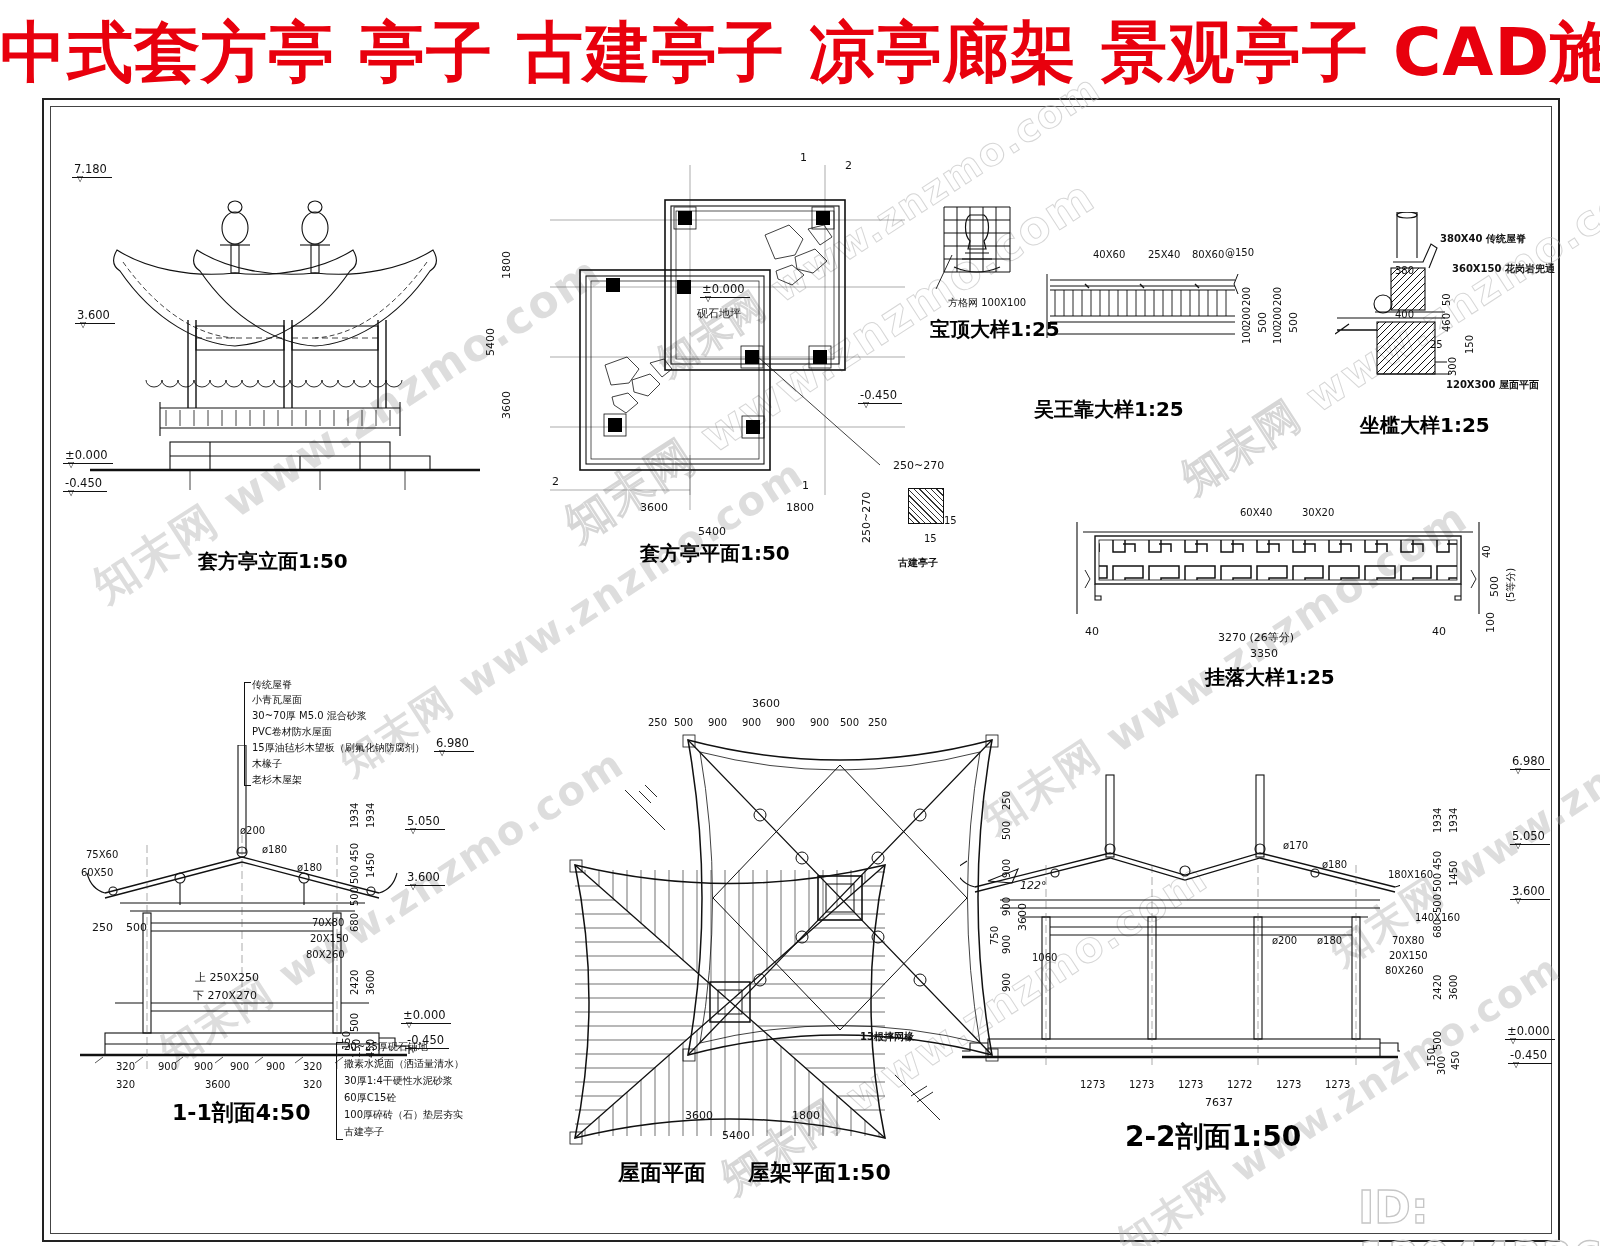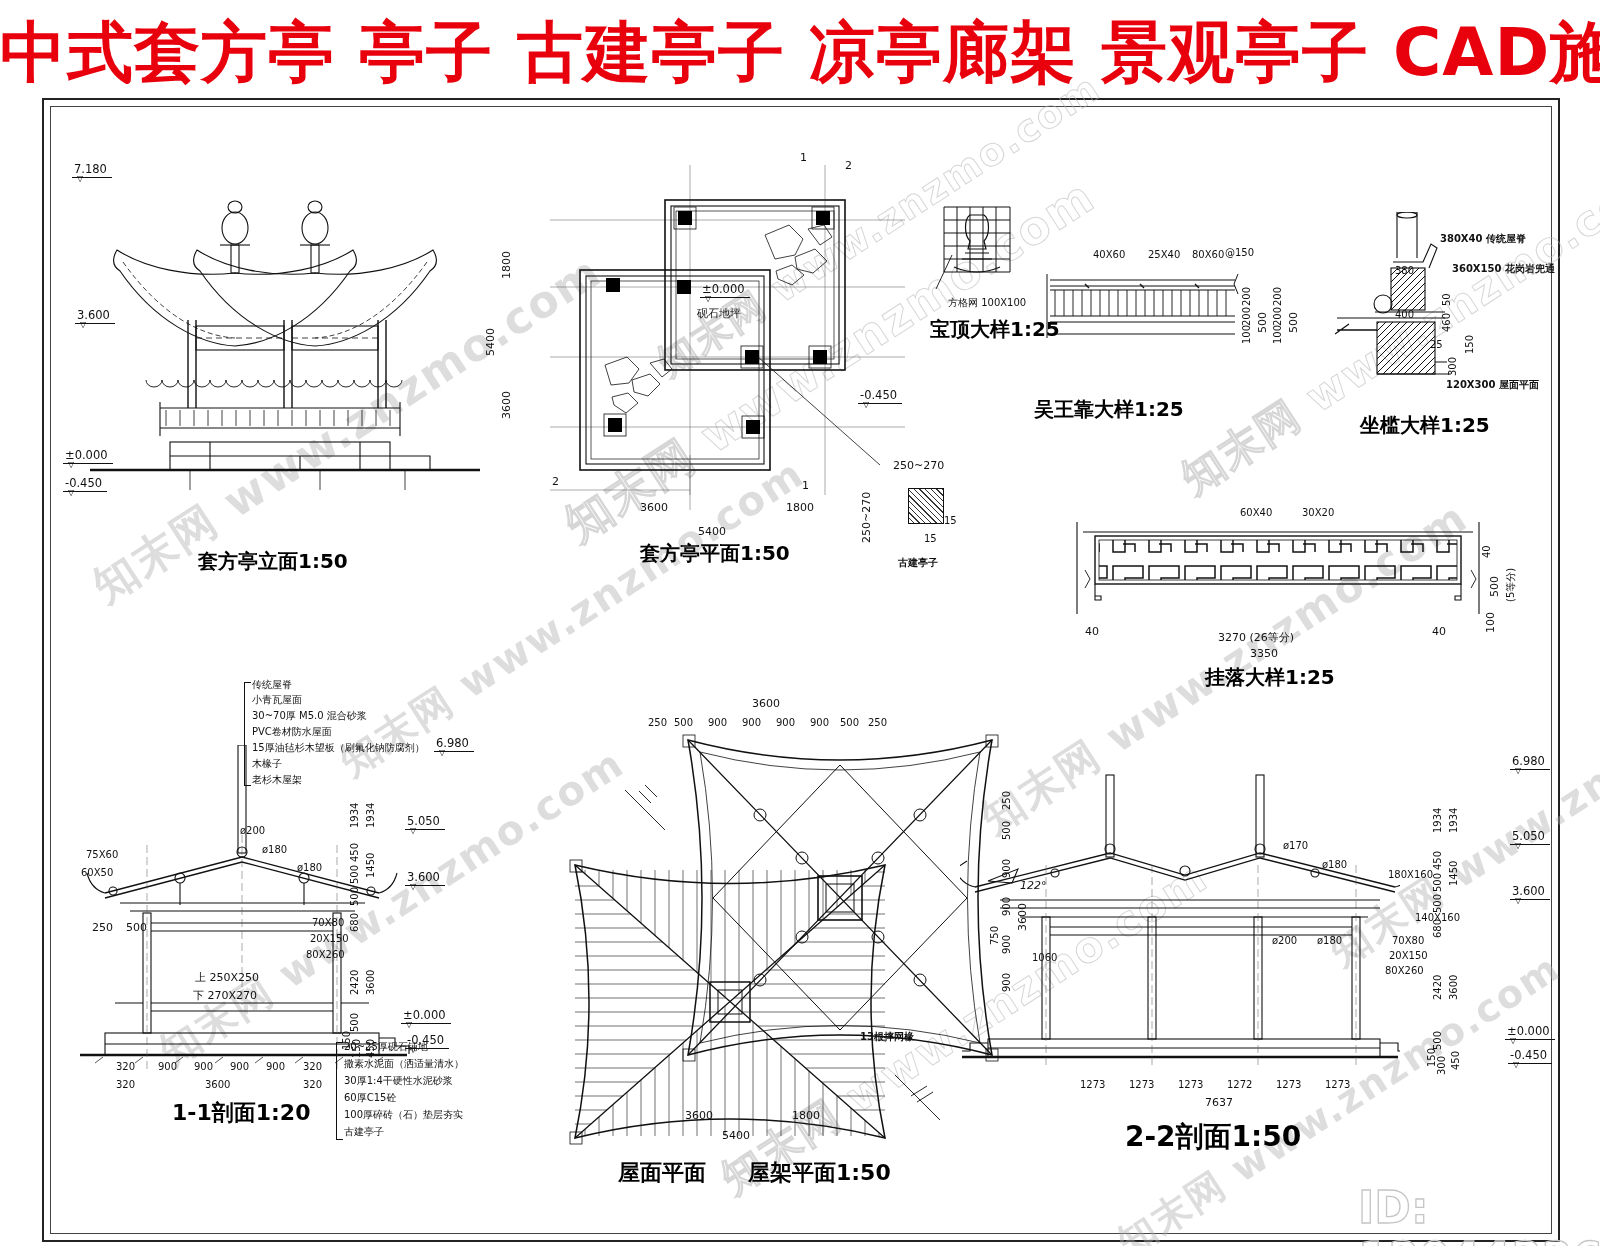--- a/index.html
+++ b/index.html
@@ -311,21 +311,21 @@
   <span class="l s" style="left:116px;top:1080px">320</span>
   <span class="l s" style="left:205px;top:1080px">3600</span>
   <span class="l s" style="left:303px;top:1080px">320</span>
   <div class="brk" style="left:336px;top:1042px;height:96px;border-top:1px solid #111;border-bottom:1px solid #111"></div>
   <span class="n" style="left:344px;top:1040px">20~25厚砚石铺地</span>
   <span class="n" style="left:344px;top:1057px">撒素水泥面（洒适量清水）</span>
   <span class="n" style="left:344px;top:1074px">30厚1:4干硬性水泥砂浆</span>
   <span class="n" style="left:344px;top:1091px">60厚C15砼</span>
   <span class="n" style="left:344px;top:1108px">100厚碎砖（石）垫层夯实</span>
   <span class="n" style="left:344px;top:1125px">古建亭子</span>
-  <div class="t" style="left:172px;top:1098px;font-size:22px">1-1剖面1:20</div>
+  <div class="t" style="left:172px;top:1098px;font-size:22px">1-1剖面4:50</div>
 
   <div class="drw" style="left:565px;top:730px">
     <svg width="440" height="420" viewBox="0 0 440 420">
       <defs>
         <clipPath id="qN">
             <path d="M10,135 H320 L165,272 Z"></path>
           </clipPath>
         <clipPath id="qS">
             <path d="M10,408 H320 L165,272 Z"></path>
           </clipPath>

